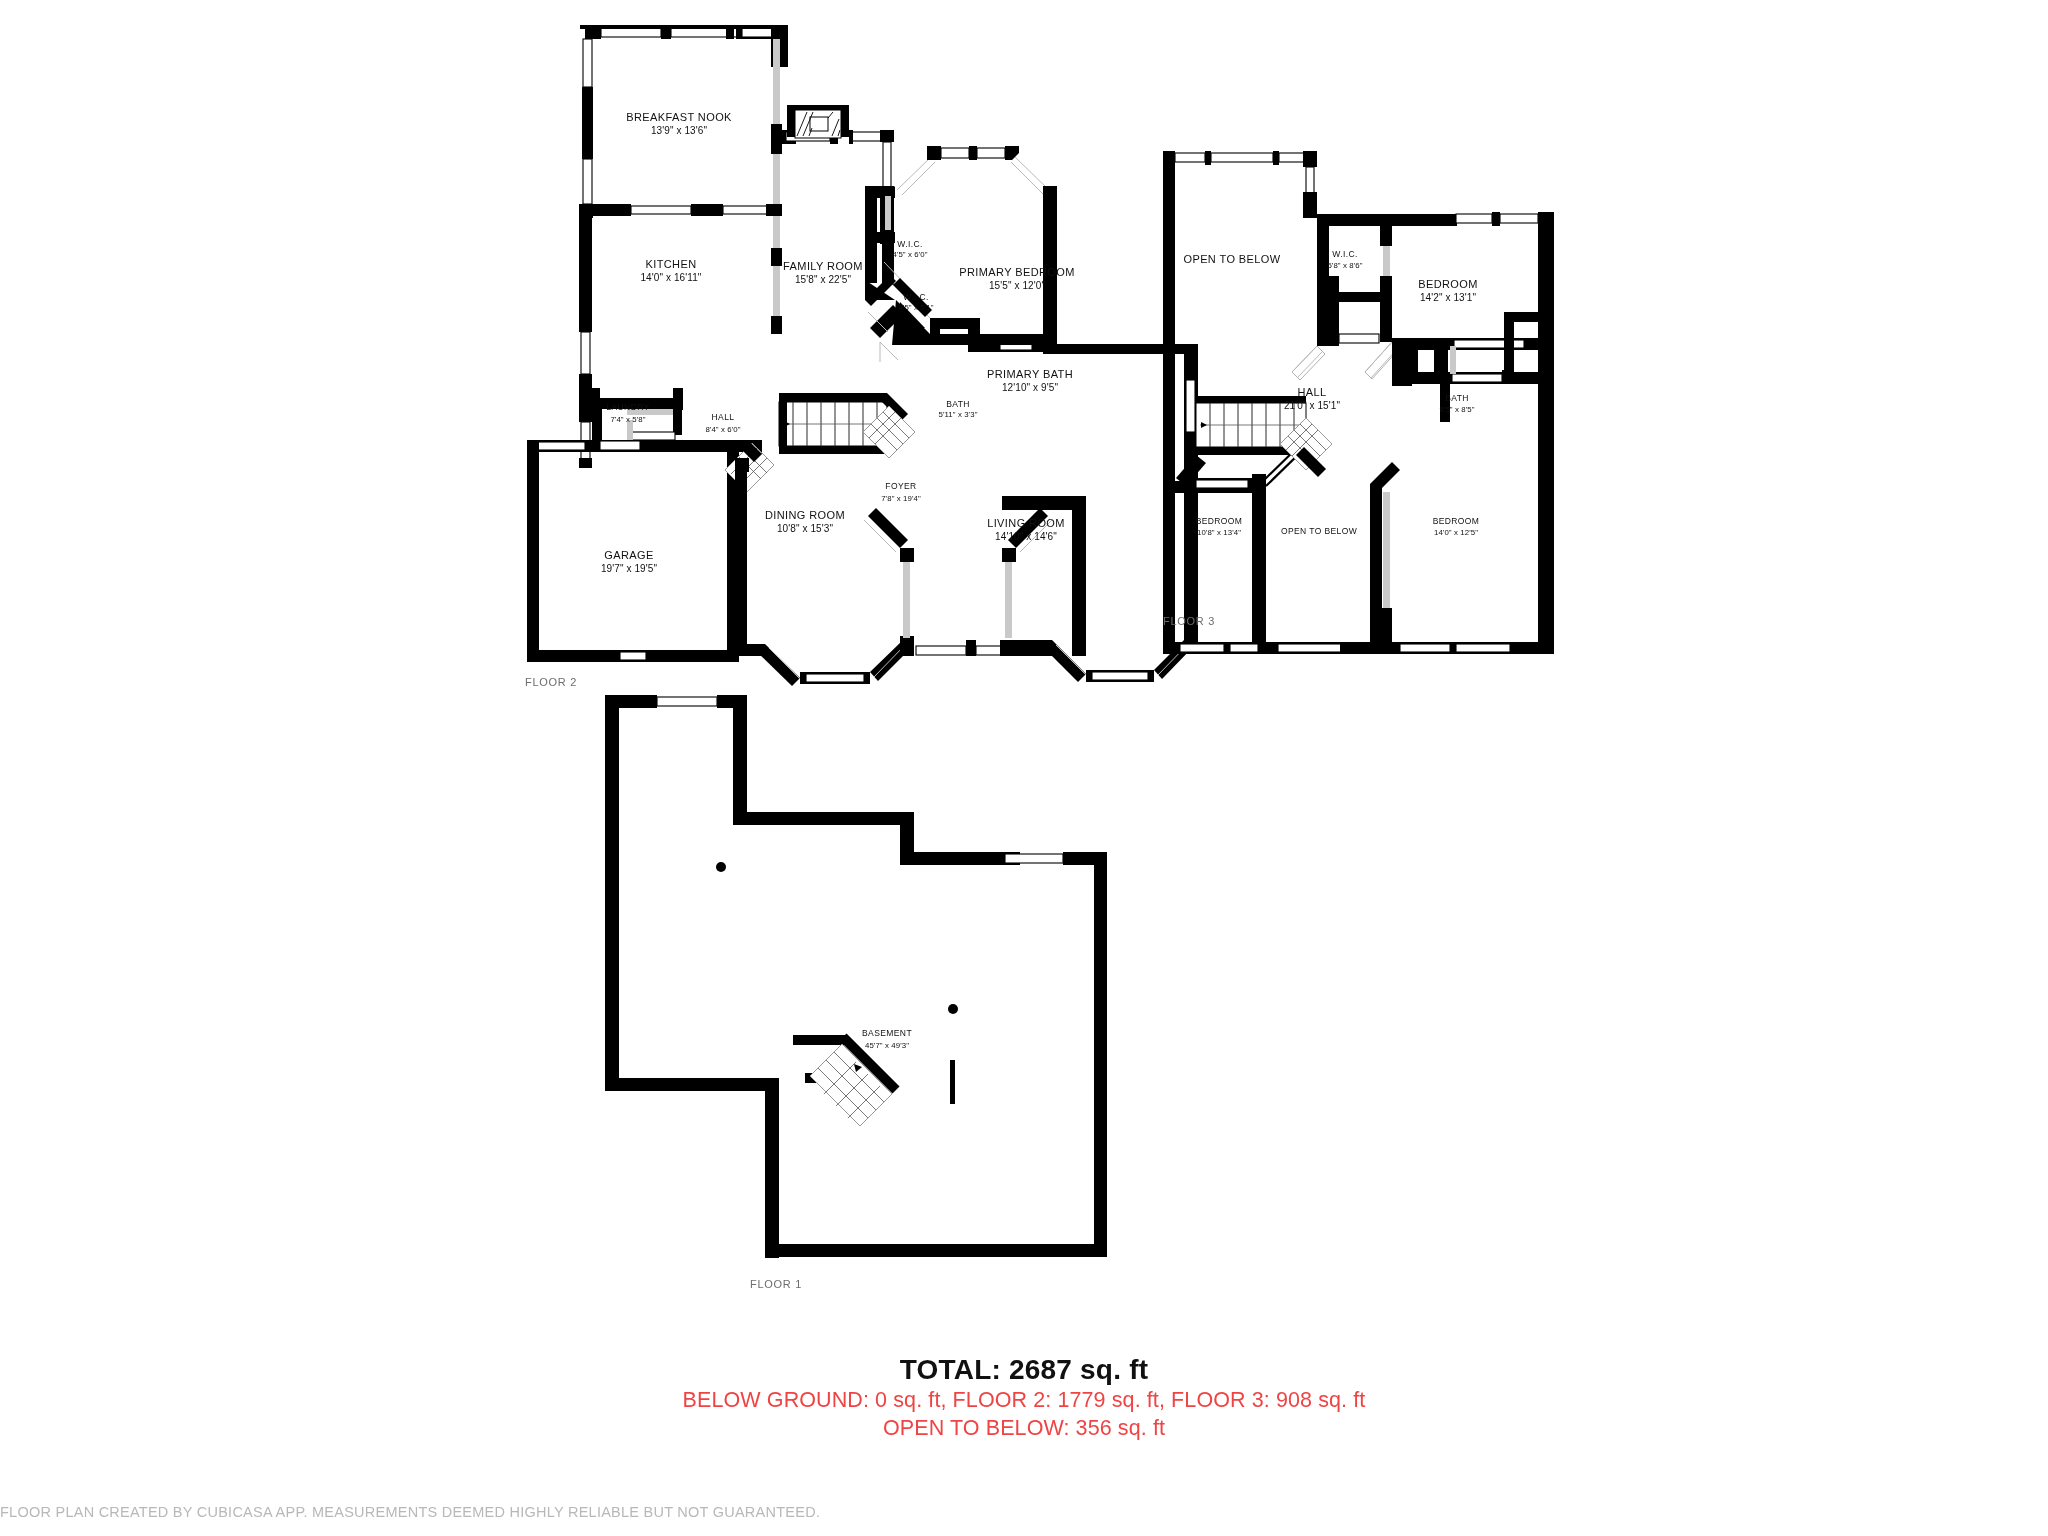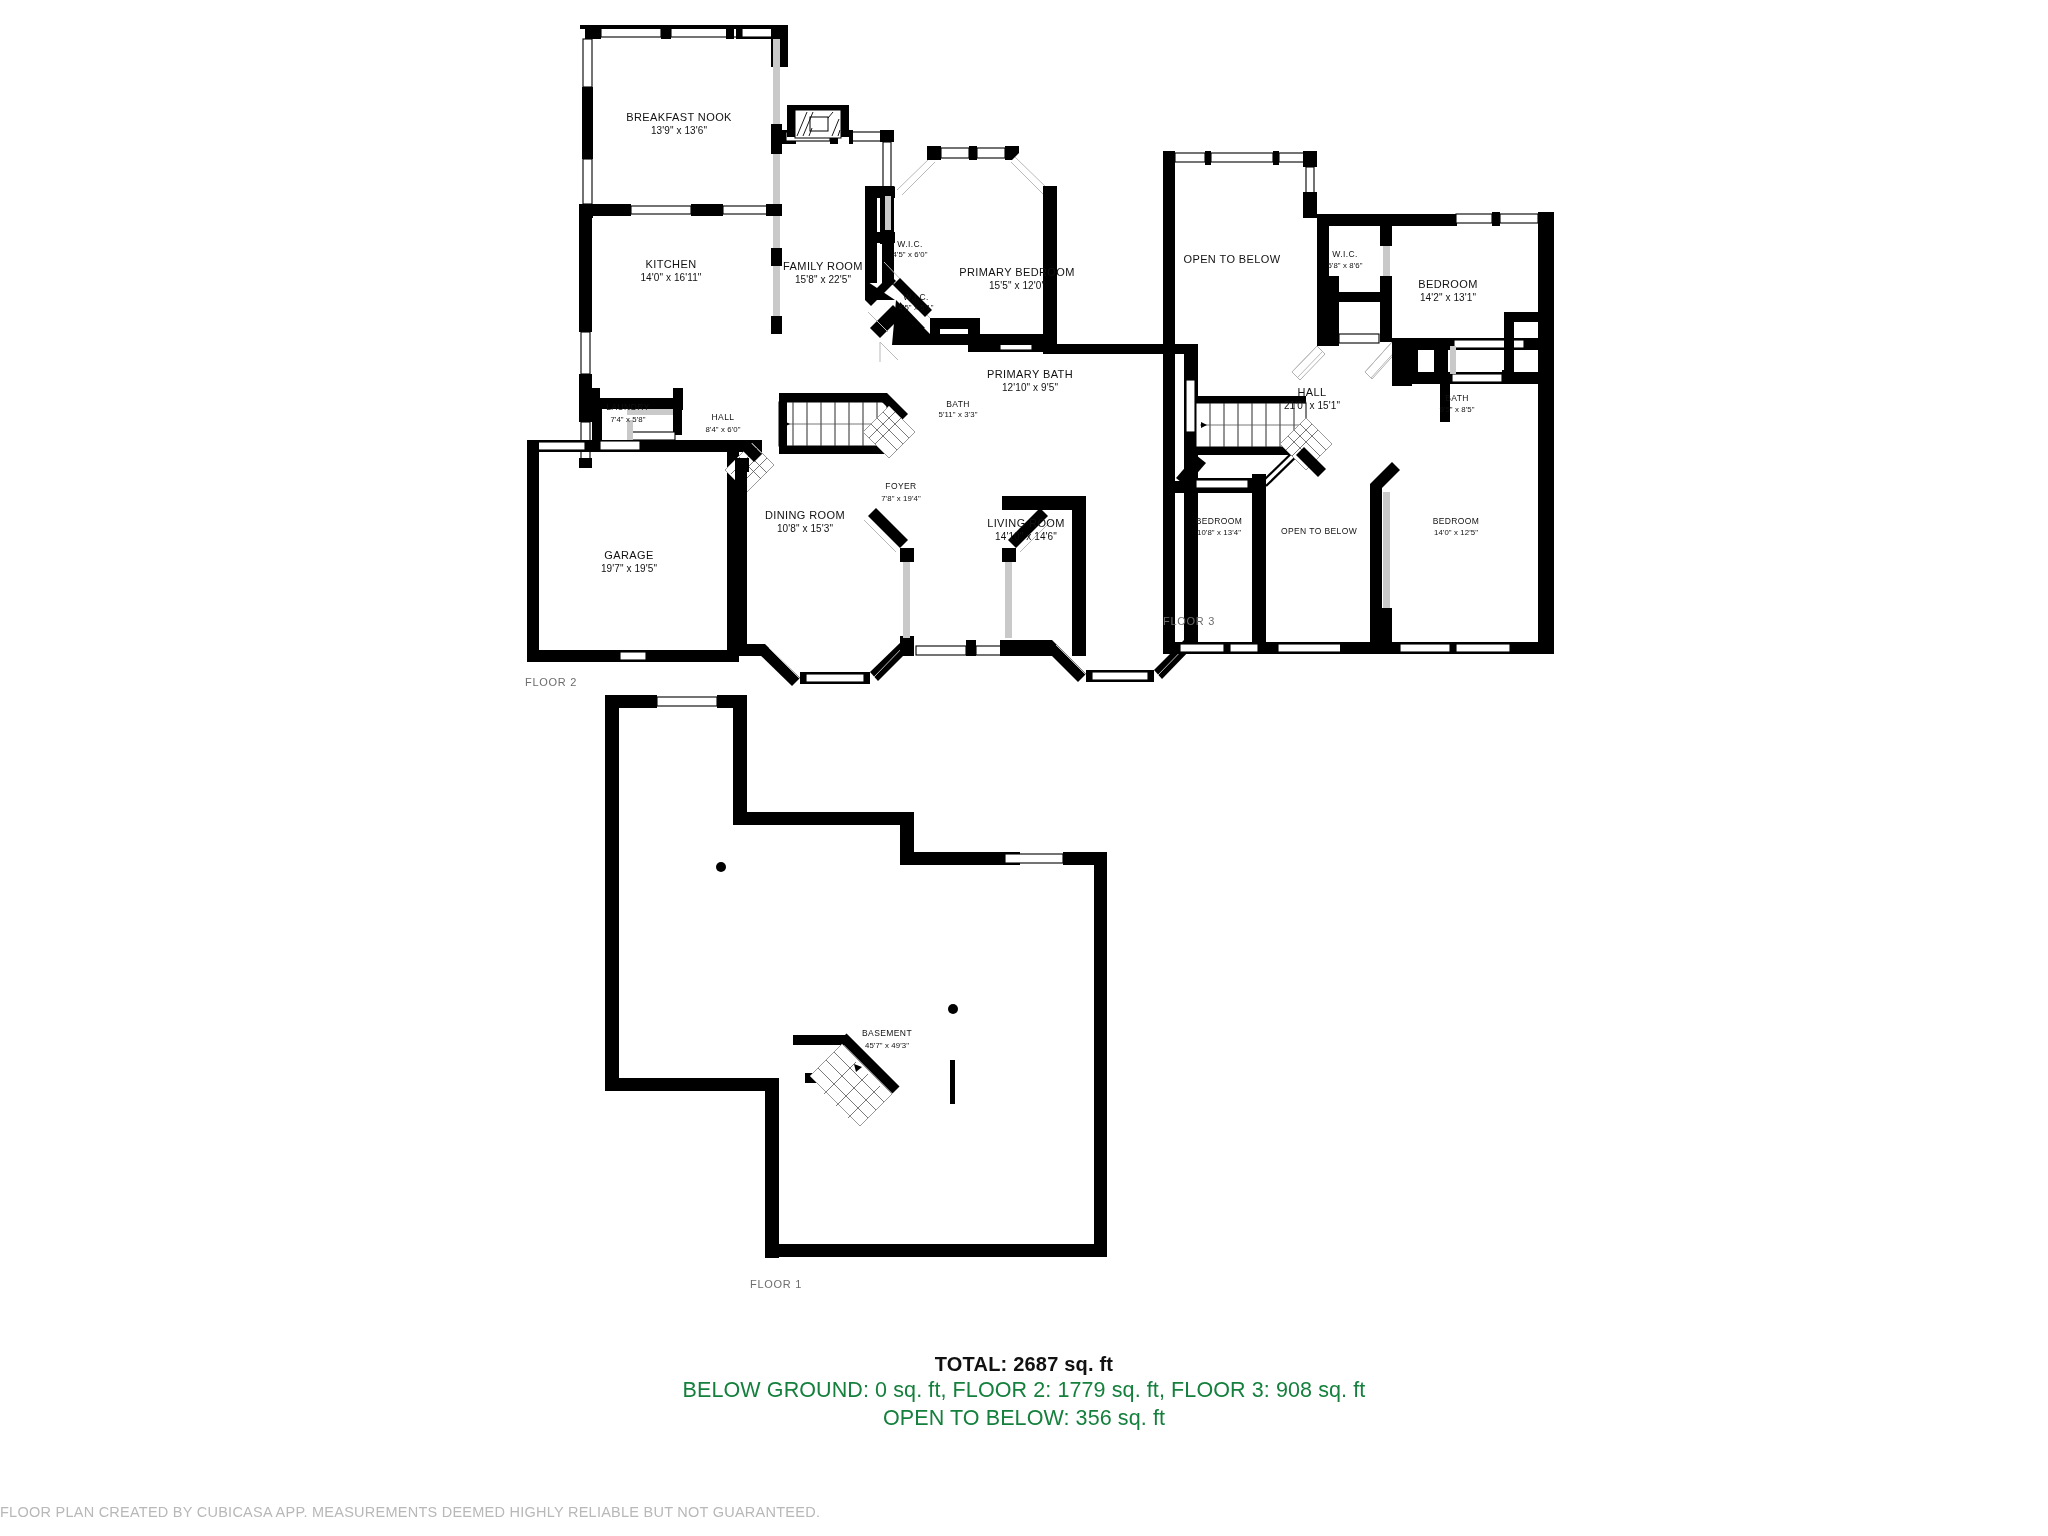--- a/index.html
+++ b/index.html
@@ -57,31 +57,31 @@
   }
   .summary {
     position: absolute;
     left: 0;
     width: 2048px;
     text-align: center;
     font-family: "Liberation Sans", sans-serif;
   }
   #summary-block { top: 1352px; }
   .sum-total {
-    font-size: 20px;
+    font-size: 28px;
     font-weight: bold;
     letter-spacing: 0.2px;
     color: #111;
     line-height: 1.26;
   }
   .sum-line {
     font-size: 21.5px;
     font-weight: normal;
     letter-spacing: 0.1px;
-    color: #15803d;
+    color: #ef4444;
     line-height: 1.3;
   }
   .sum-foot {
     position: absolute;
     top: 1504px;
     left: 0;
     width: 2048px;
     text-align: left;
     font-size: 14.5px;
     letter-spacing: 0.25px;

